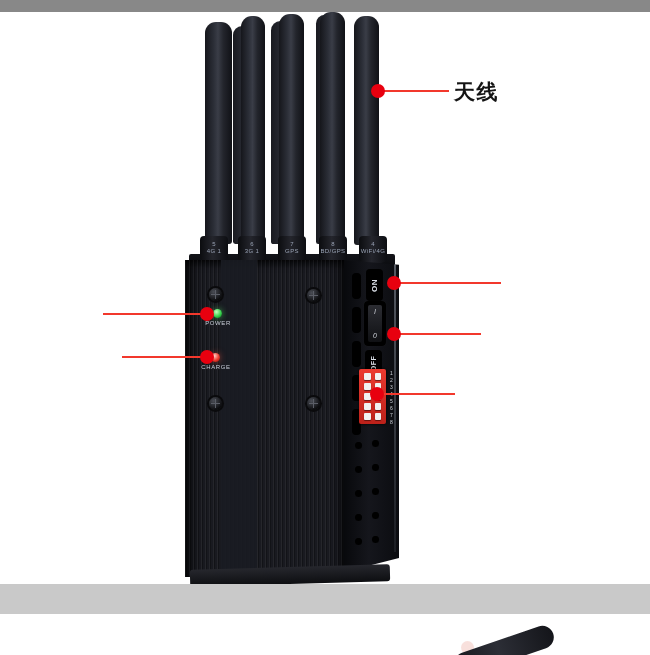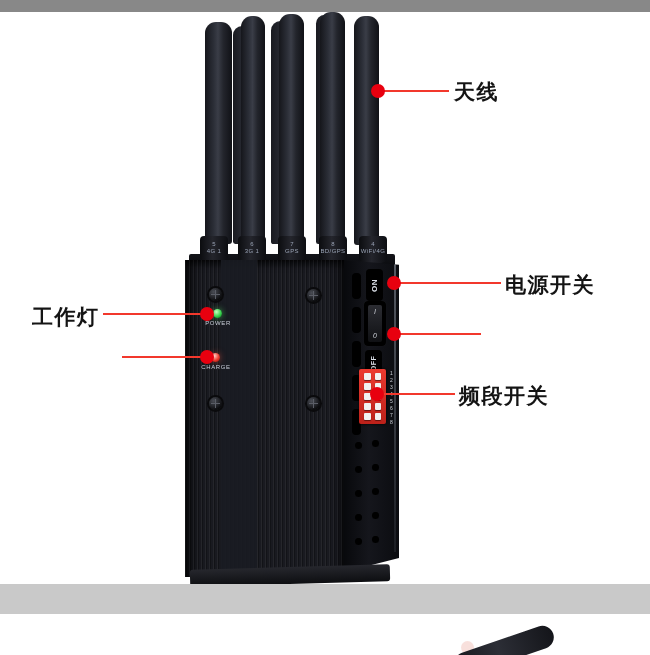--- a/index.html
+++ b/index.html
@@ -186,31 +186,28 @@
   <div class="base"></div>
   <div class="gray-band"></div>
 
   <div class="pink-dot"></div>
   <div class="next-antenna"></div>
 
   <div class="dot" style="left:371px;top:72px;"></div>
   <div class="aline" style="left:383px;top:78px;width:66px;"></div>
   <div class="alabel" style="left:454px;top:66px;">天线</div>
 
-  <div class="alabel" style="left:32px;top:291px;">工作灯</div>
   <div class="aline" style="left:103px;top:301px;width:100px;"></div>
   <div class="dot" style="left:200px;top:295px;"></div>
 
   <div class="aline" style="left:122px;top:344px;width:81px;"></div>
   <div class="dot" style="left:200px;top:338px;"></div>
 
   <div class="dot" style="left:387px;top:264px;"></div>
   <div class="aline" style="left:399px;top:270px;width:102px;"></div>
-  <div class="alabel" style="left:505px;top:259px;">电源开关</div>
 
   <div class="dot" style="left:387px;top:315px;"></div>
   <div class="aline" style="left:399px;top:321px;width:82px;"></div>
 
   <div class="dot" style="left:370px;top:375px;"></div>
   <div class="aline" style="left:381px;top:381px;width:74px;"></div>
-  <div class="alabel" style="left:459px;top:370px;">频段开关</div>
 
 </div>
 
 </body></html>

